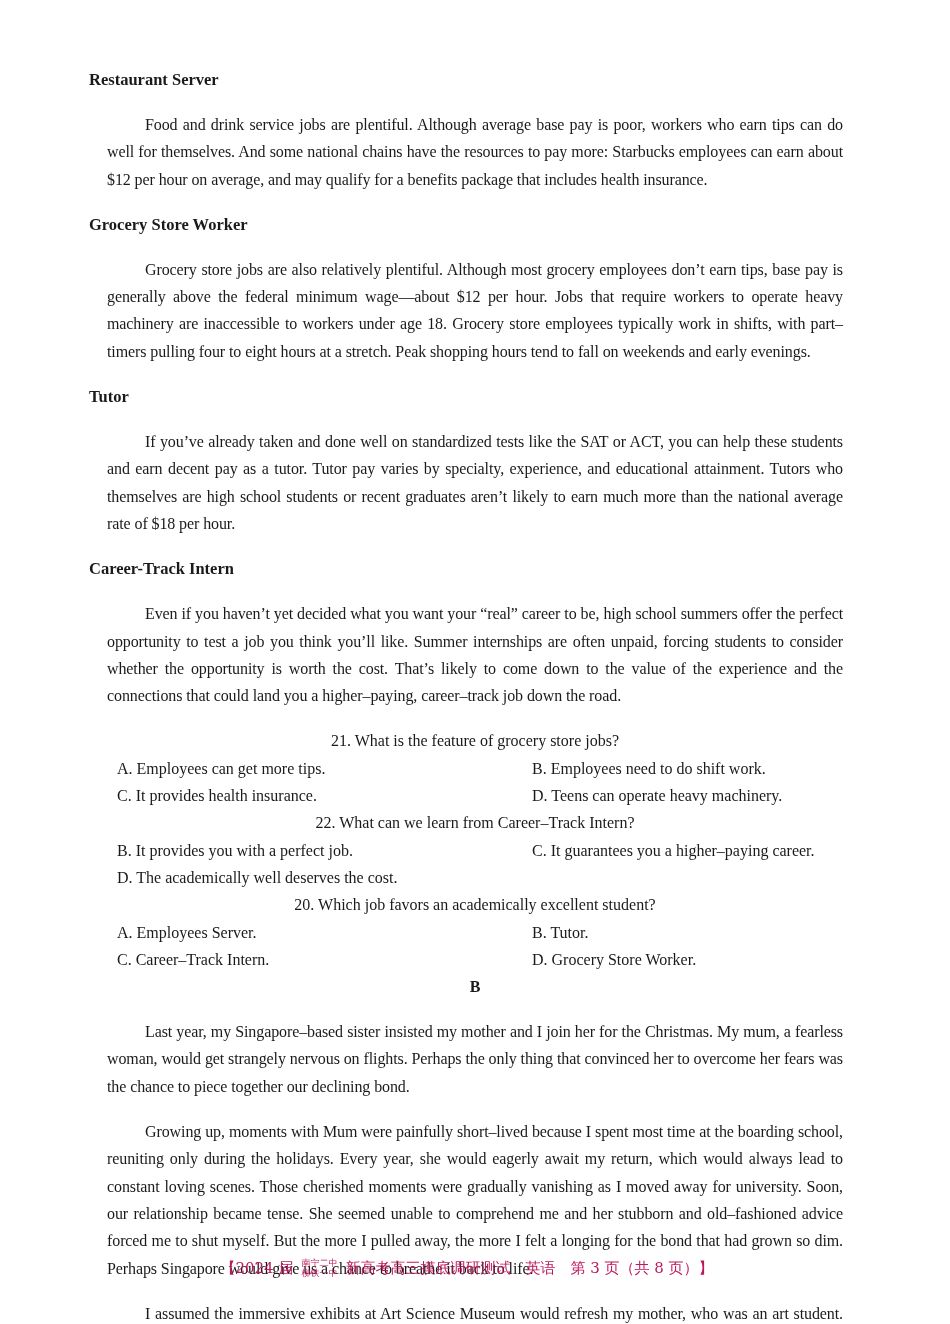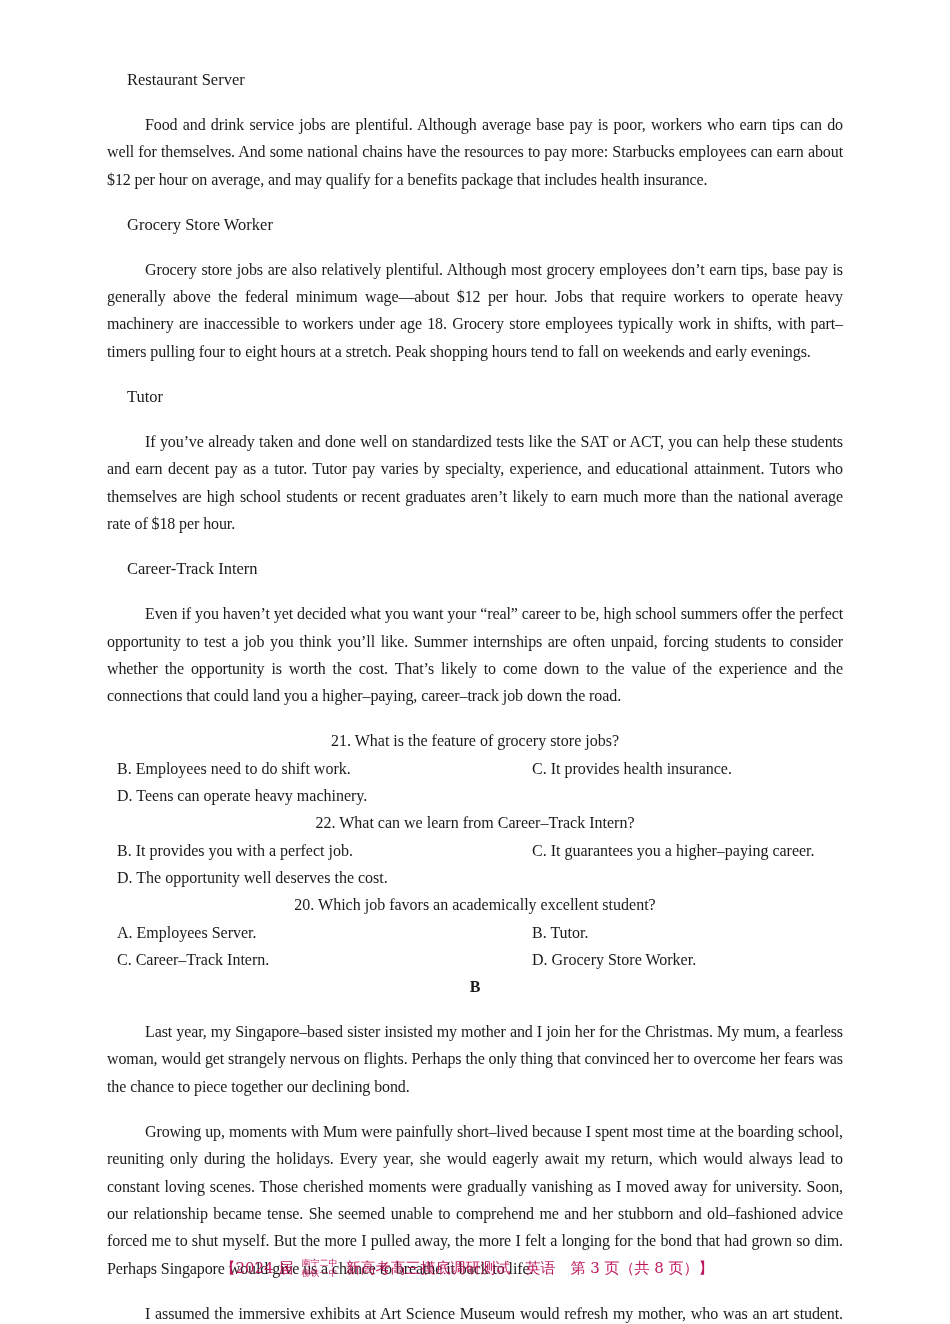--- a/index.html
+++ b/index.html
@@ -1,19 +1,19 @@
 <!DOCTYPE html>
 <html><head>
 <meta charset="utf-8">
 <style>
   html, body { margin: 0; padding: 0; background: #ffffff; }
   body { width: 950px; height: 1324px; position: relative; overflow: hidden;
          font-family: "Liberation Serif", "DejaVu Serif", serif; color: #1a1a1a; }
   .page { position: absolute; left: 89px; top: 66px; width: 772px; }
-  .heading { font-weight: normal; font-size: 16.5px; line-height: 27px; margin-left: 38px; }
+  .heading { font-weight: bold; font-size: 16.5px; line-height: 27px; }
   .para { font-size: 16px; line-height: 27.3px; text-align: justify; text-indent: 38px; margin: 18px; letter-spacing: -0.1px; }
   .q { font-size: 16px; line-height: 27.3px; text-align: center; }
   .opts { display: grid; grid-template-columns: 415px 357px; padding-left: 28px; font-size: 16px; line-height: 27.3px; }
   .section-b { text-align: center; font-weight: bold; font-size: 16px; line-height: 27px; }
   .footer { position: absolute; top: 1258px; left: 0; width: 934px; text-align: center;
             font-family: "DejaVu Serif", serif; font-size: 15px; color: #be185d; display: flex; justify-content: center; align-items: center; gap: 4px; }
   .footer .stack { display: inline-flex; flex-direction: column; font-size: 9px; line-height: 10px; margin: 0 4px; }
 </style>
 </head>
 <body>
@@ -32,31 +32,32 @@
     <p class="para">If you’ve already taken and done well on standardized tests like the SAT or ACT, you can help these students and earn decent pay as a tutor. Tutor pay varies by specialty, experience, and educational attainment. Tutors who themselves are high school students or recent graduates aren’t likely to earn much more than the national average rate of $18 per hour.</p>
   </div>
   <div>
     <div class="heading">Career-Track Intern</div>
     <p class="para">Even if you haven’t yet decided what you want your “real” career to be, high school summers offer the perfect opportunity to test a job you think you’ll like. Summer internships are often unpaid, forcing students to consider whether the opportunity is worth the cost. That’s likely to come down to the value of the experience and the connections that could land you a higher–paying, career–track job down the road.</p>
   </div>
 
   <div>
     <div class="q">21. What is the feature of grocery store jobs?</div>
     <div class="opts">
+      <div>A. Employees can get more tips.</div>
       <div>B. Employees need to do shift work.</div>
       <div>C. It provides health insurance.</div>
       <div>D. Teens can operate heavy machinery.</div>
     </div>
   </div>
   <div>
     <div class="q">22. What can we learn from Career–Track Intern?</div>
     <div class="opts">
       <div>B. It provides you with a perfect job.</div>
       <div>C. It guarantees you a higher–paying career.</div>
-      <div>D. The opportunity well deserves the cost.</div>
+      <div>D. The academically well deserves the cost.</div>
     </div>
   </div>
   <div>
     <div class="q">20. Which job favors an academically excellent student?</div>
     <div class="opts">
       <div>A. Employees Server.</div>
       <div>B. Tutor.</div>
       <div>C. Career–Track Intern.</div>
       <div>D. Grocery Store Worker.</div>
     </div>

